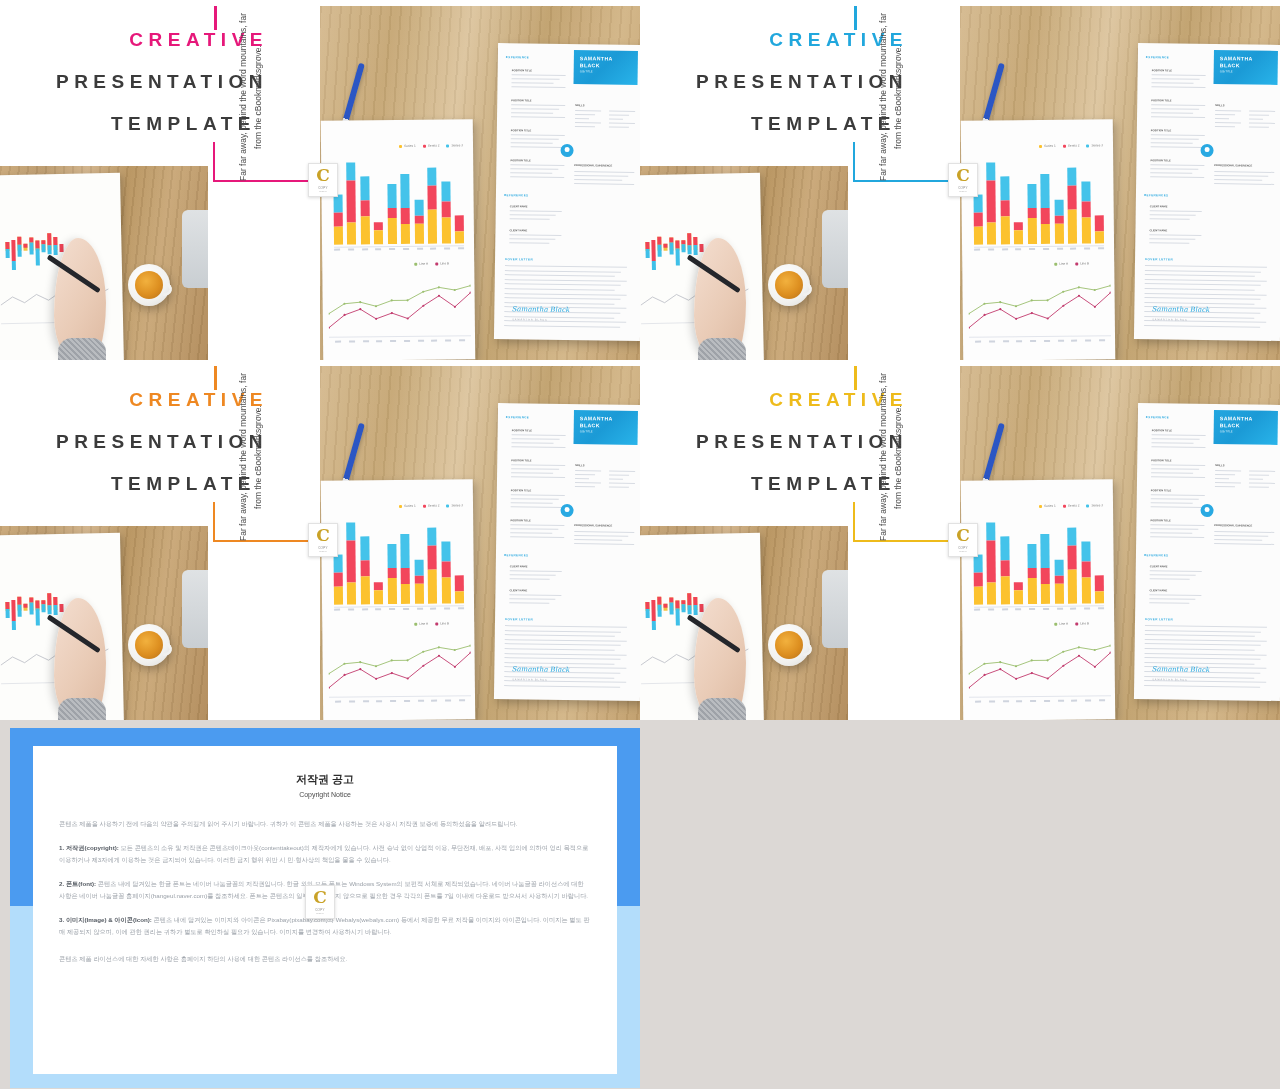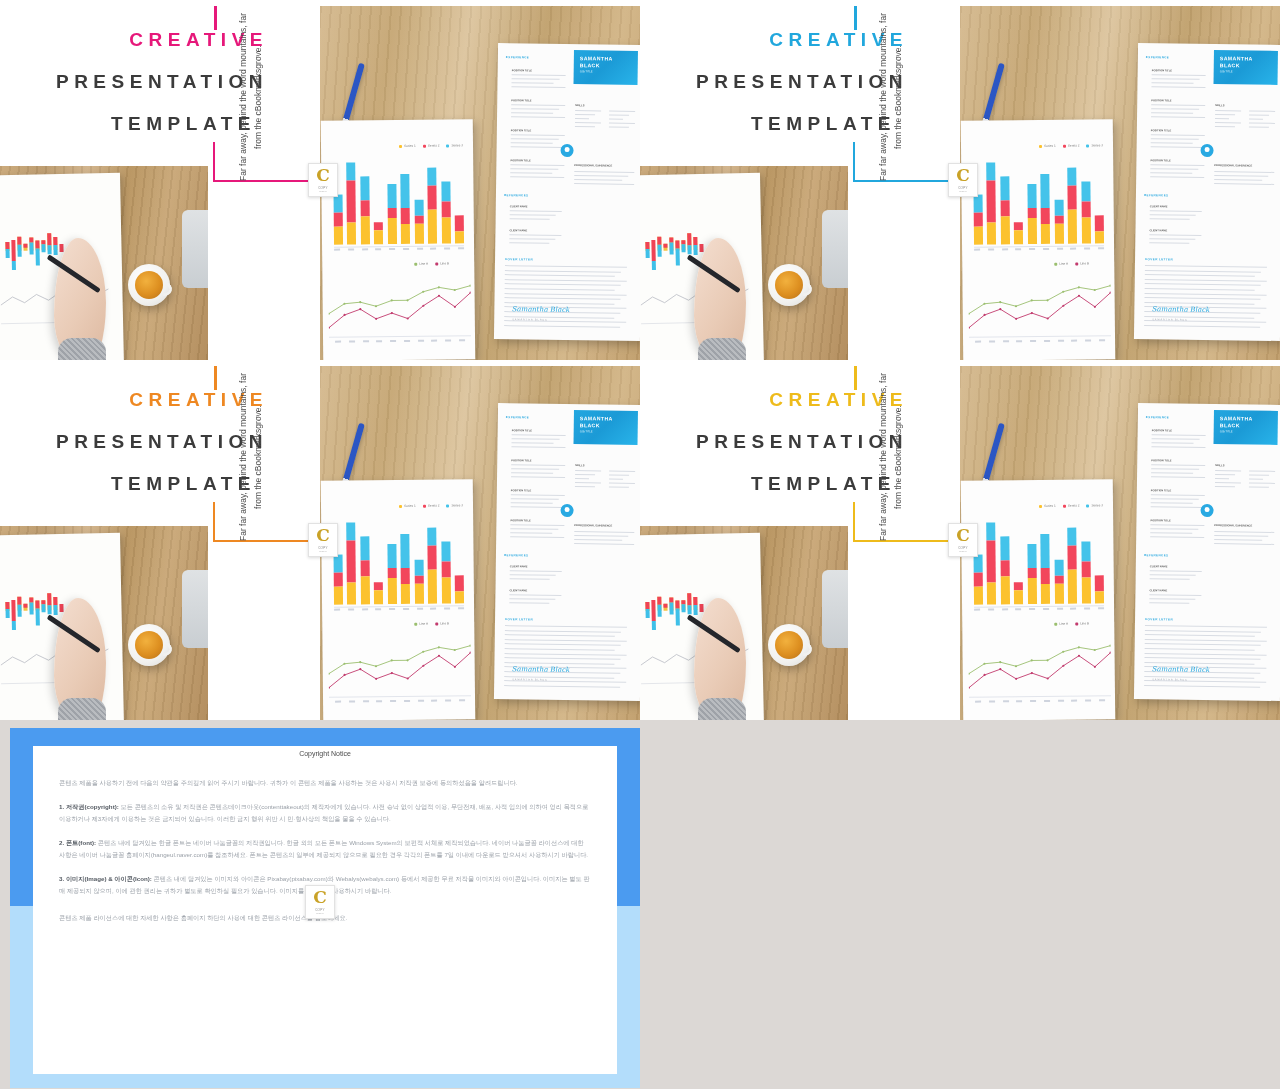--- a/index.html
+++ b/index.html
@@ -1308,20 +1308,21 @@
       <div class="wm-t2">RIGHT</div>
     </div>
   </div>
     </div>
   </div>
 
 <div class="copy-panel">
   <div class="copy-border-top"></div>
   <div class="copy-border-bot"></div>
   <div class="copy-doc">
+    <div class="c-title">저작권 공고</div>
     <div class="c-subtitle">Copyright Notice</div>
     <div class="c-body">
       <div class="c-p">콘텐츠 제품을 사용하기 전에 다음의 약관을 주의깊게 읽어 주시기 바랍니다. 귀하가 이 콘텐츠 제품을 사용하는 것은 사용시 저작권 보증에 동의하셨음을 알려드립니다.</div>
       <div class="c-p">
         <b>1. 저작권(copyright):</b>
         <span>모든 콘텐츠의 소유 및 저작권은 콘텐츠테이크아웃(contenttakeout)의 제작자에게 있습니다. 사전 승낙 없이 상업적 이용, 무단전재, 배포, 사적 임의에 의하여 영리 목적으로 이용하거나 제3자에게 이용하는 것은 금지되어 있습니다. 이러한 금지 행위 위반 시 민·형사상의 책임을 물을 수 있습니다.</span>
       </div>
       <div class="c-p">
         <b>2. 폰트(font):</b>
         <span>콘텐츠 내에 담겨있는 한글 폰트는 네이버 나눔글꼴의 저작권입니다. 한글 외의 모든 폰트는 Windows System의 보편적 서체로 제작되었습니다. 네이버 나눔글꼴 라이선스에 대한 사항은 네이버 나눔글꼴 홈페이지(hangeul.naver.com)를 참조하세요. 폰트는 콘텐츠의 일부에 제공되지 않으므로 필요한 경우 각각의 폰트를 7일 이내에 다운로드 받으셔서 사용하시기 바랍니다.</span>

